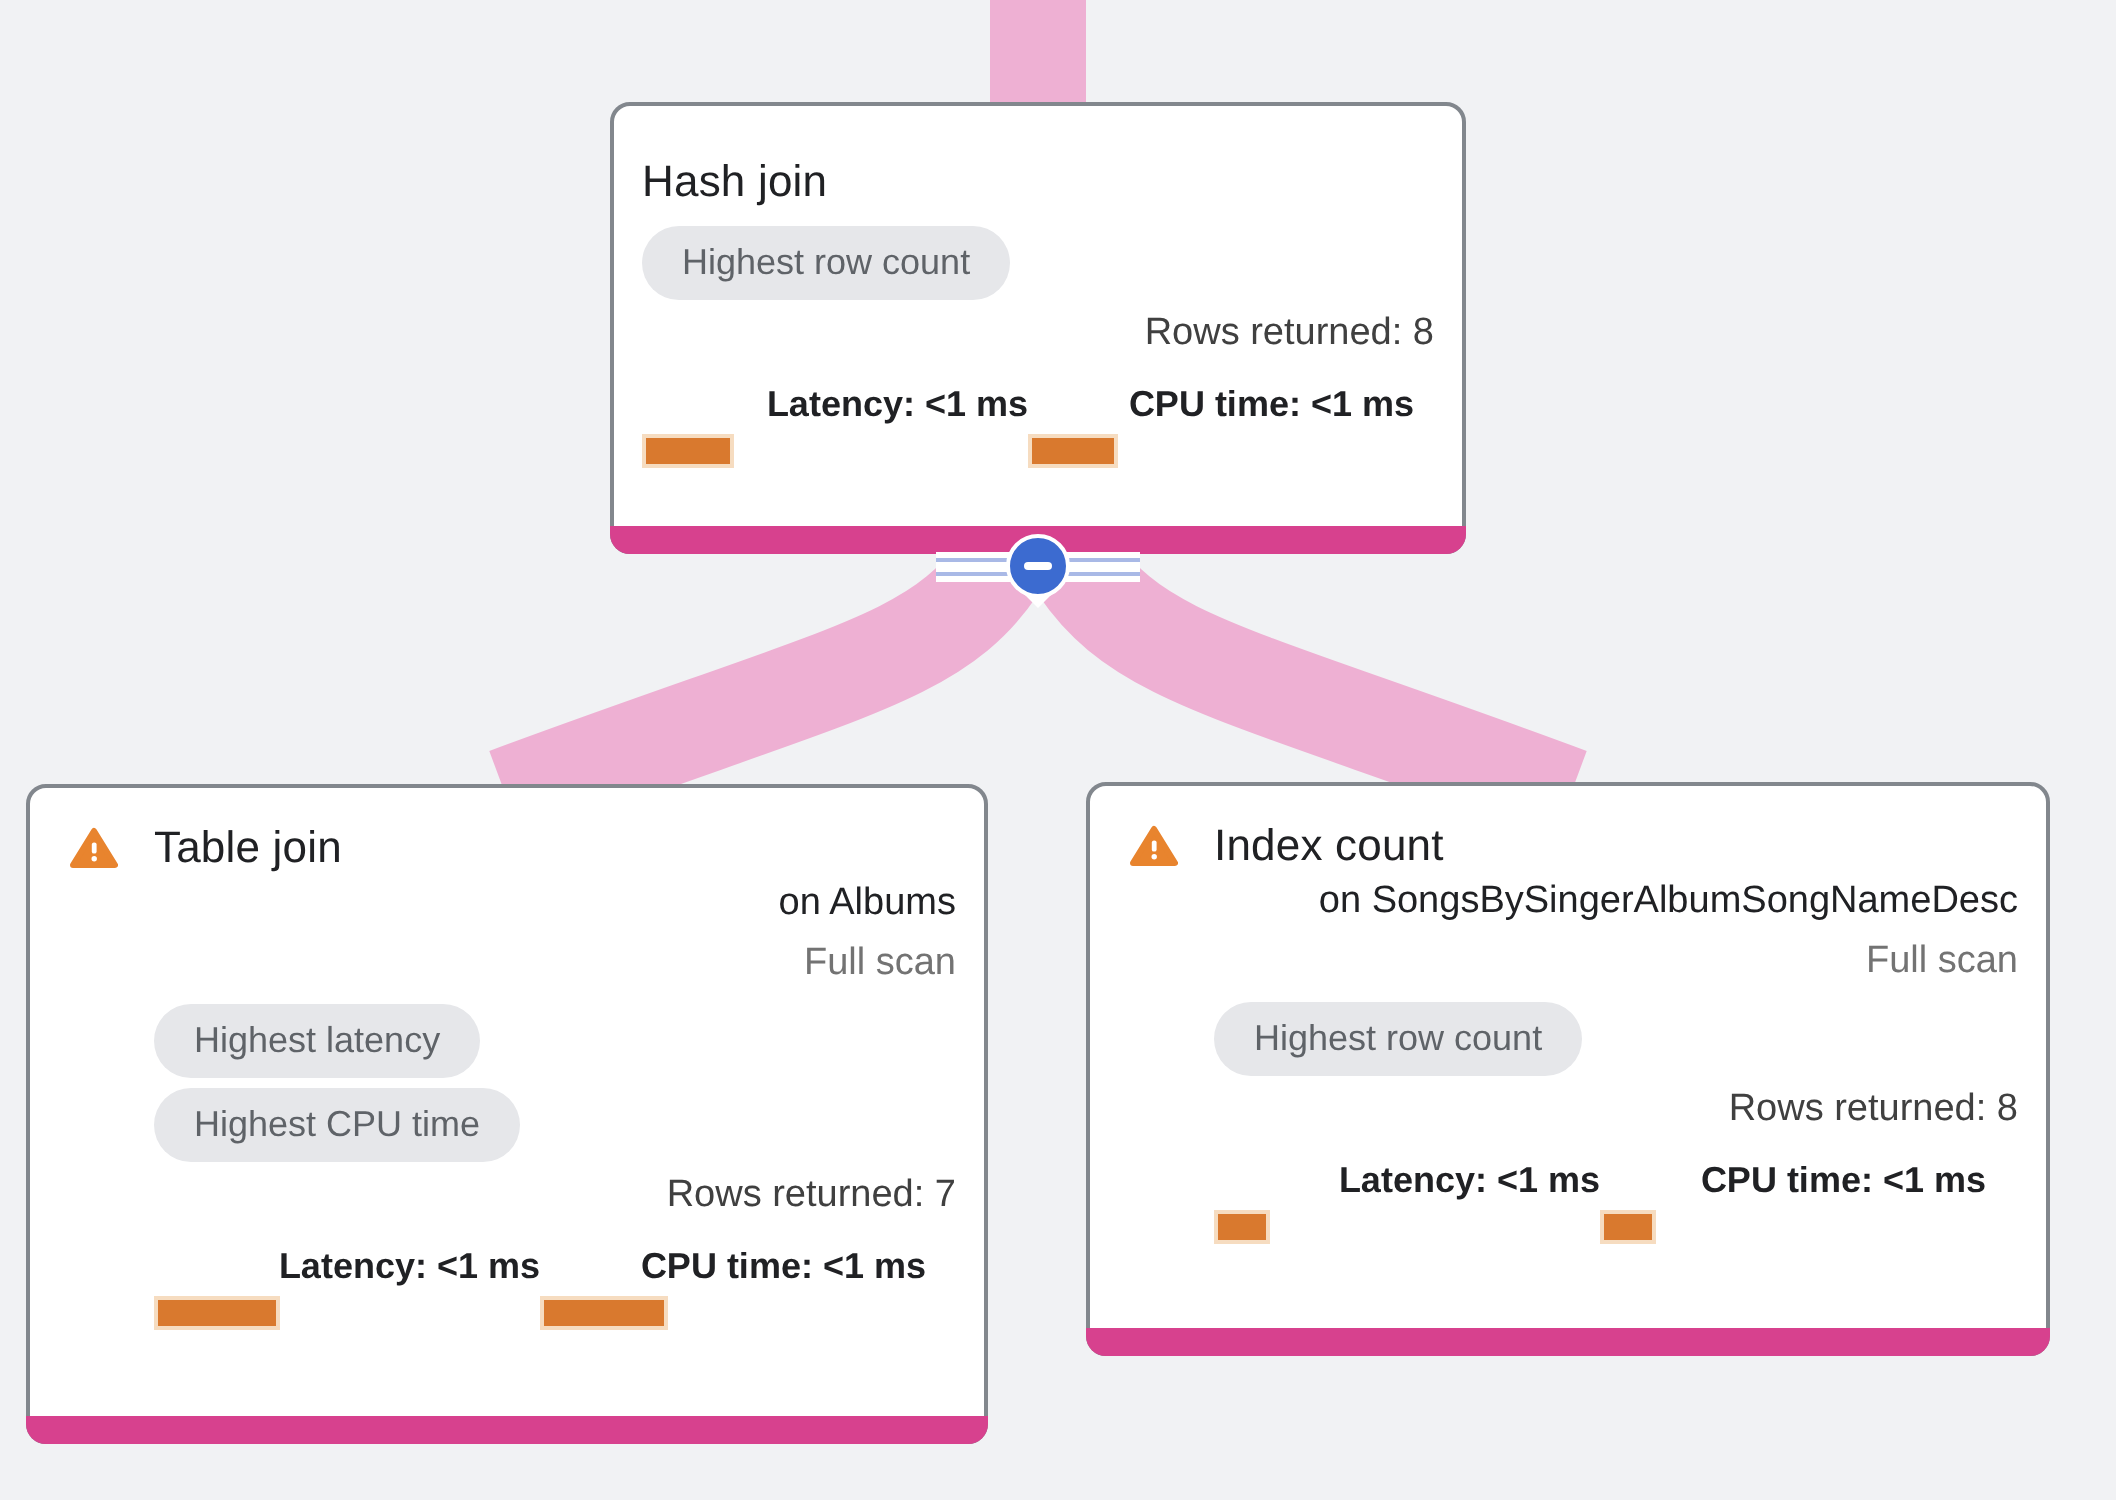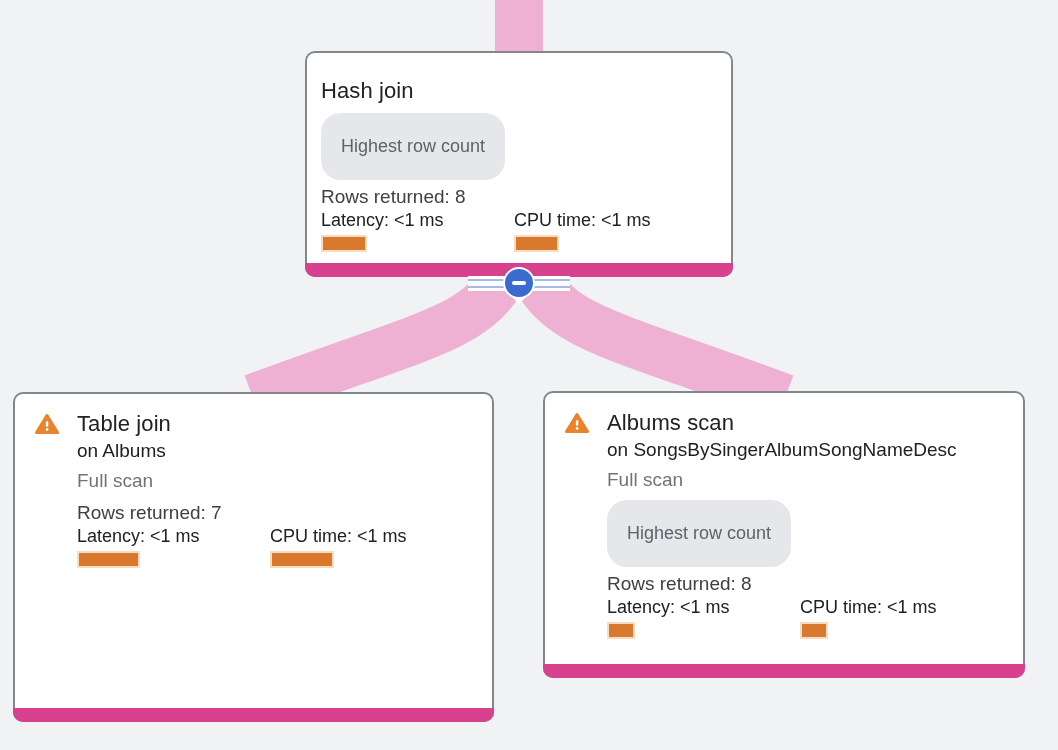--- a/index.html
+++ b/index.html
@@ -7,20 +7,21 @@
   body {
     font-family: "Liberation Sans", sans-serif;
     background: #f1f2f4;
     overflow: hidden;
   }
   #canvas {
     position: relative;
     width: 1058px;
     height: 750px;
     background: #f1f2f4;
+    text-align: right;
   }
   
   #edges {
     position: absolute;
     inset: 0;
     z-index: 0;
     pointer-events: none;
   }
   
   .card {
@@ -61,34 +62,36 @@
     color: #737373;
     line-height: 24px;
   }
   .badge-list { margin-top: 8px; }
   .badge {
     display: table;
     background: #e6e7ea;
     color: #5f6368;
     font-size: 18px;
     line-height: 23px;
-    padding: 22px 20px;
+    padding: 7px 20px;
     border-radius: 20px;
     margin-bottom: 5px;
     white-space: nowrap;
   }
   .rows-returned {
     margin-top: 5px;
     font-size: 19px;
     color: #404040;
     line-height: 24px;
   }
   .metrics {
+    margin-top: 12px;
     display: grid;
     grid-template-columns: 193px 193px;
+    font-weight: bold;
   }
   .metric-label {
     font-size: 18px;
     color: #202124;
     line-height: 22px;
     white-space: nowrap;
   }
   .metric-bar {
     margin-top: 4px;
     height: 17px;
@@ -198,20 +201,22 @@
           <rect x="10.9" y="8.2" width="2.4" height="5.6" rx="1.1" fill="#ffffff"></rect>
           <circle cx="12.1" cy="16.4" r="1.35" fill="#ffffff"></circle>
         </svg>
       </span>
       <div class="card-title">Table join</div>
     </div>
     <div class="card-body indented">
       <div class="node-subtitle">on Albums</div>
       <div class="scan-mode">Full scan</div>
       <div class="badge-list">
+        <span class="badge">Highest latency</span>
+        <span class="badge">Highest CPU time</span>
       </div>
       <div class="rows-returned">Rows returned: 7</div>
       <div class="metrics">
         <div>
           <div class="metric-label">Latency: &lt;1 ms</div>
           <div class="metric-bar" style="width: 63px;"></div>
         </div>
         <div>
           <div class="metric-label">CPU time: &lt;1 ms</div>
           <div class="metric-bar" style="width: 64px;"></div>
@@ -223,21 +228,21 @@
 
   <div class="card with-icon" style="left:543px; top:391px; width:482px; height:287px;">
     <div class="card-head">
       <span class="warning-icon">
         <svg width="24" height="22" viewBox="0 0 24 22">
           <path d="M12 2.5 L22.5 19.5 H1.5 Z" fill="#e8842e" stroke="#e8842e" stroke-width="3" stroke-linejoin="round"></path>
           <rect x="10.9" y="8.2" width="2.4" height="5.6" rx="1.1" fill="#ffffff"></rect>
           <circle cx="12.1" cy="16.4" r="1.35" fill="#ffffff"></circle>
         </svg>
       </span>
-      <div class="card-title">Albums scan</div>
+      <div class="card-title">Index count</div>
     </div>
     <div class="card-body indented">
       <div class="node-subtitle">on SongsBySingerAlbumSongNameDesc</div>
       <div class="scan-mode">Full scan</div>
       <div class="badge-list">
         <span class="badge">Highest row count</span>
       </div>
       <div class="rows-returned">Rows returned: 8</div>
       <div class="metrics">
         <div>

